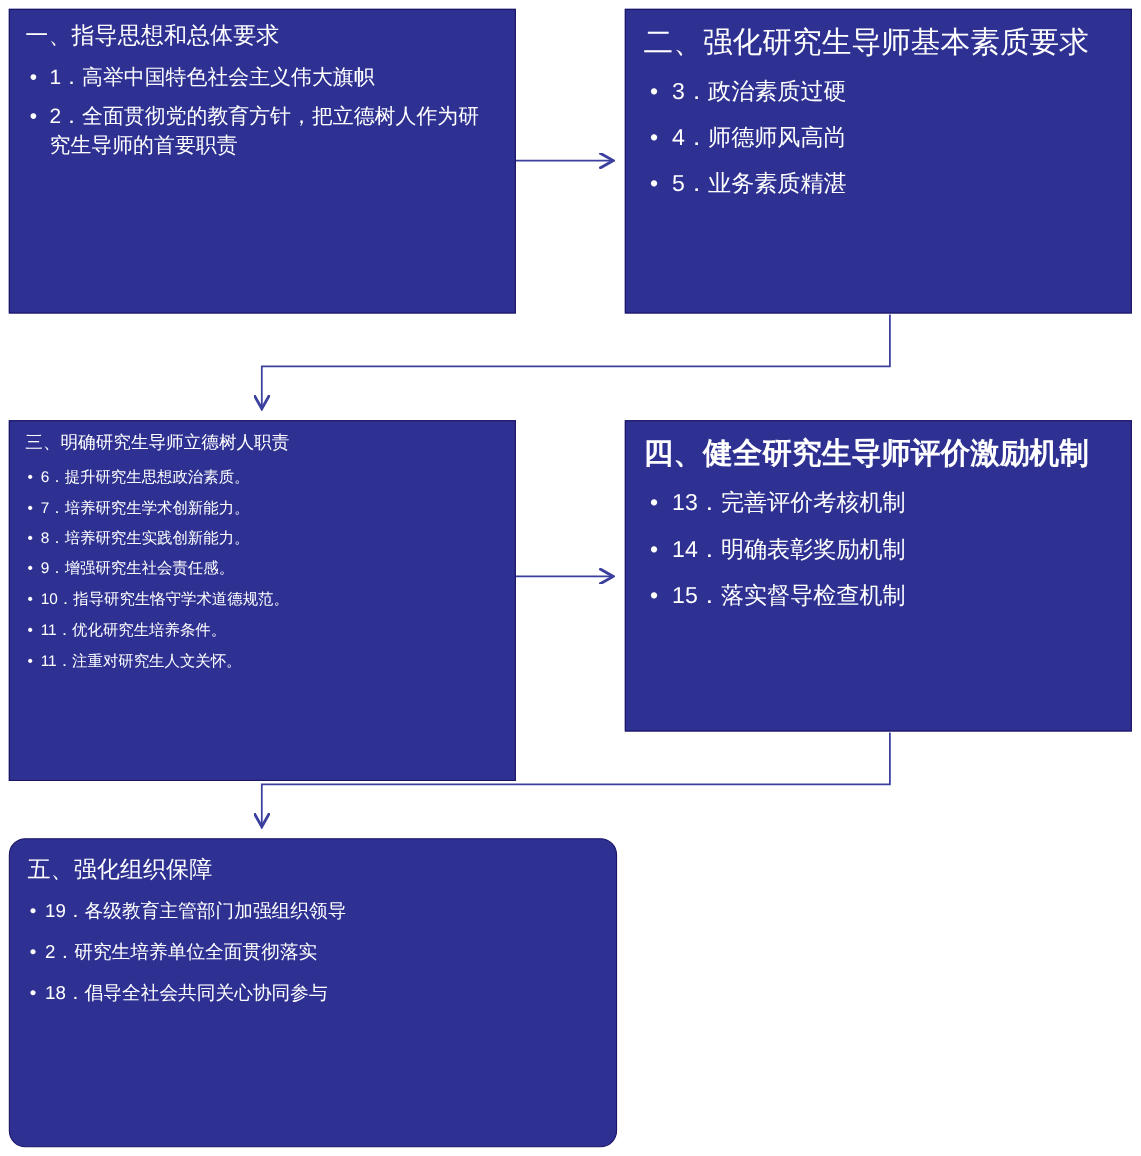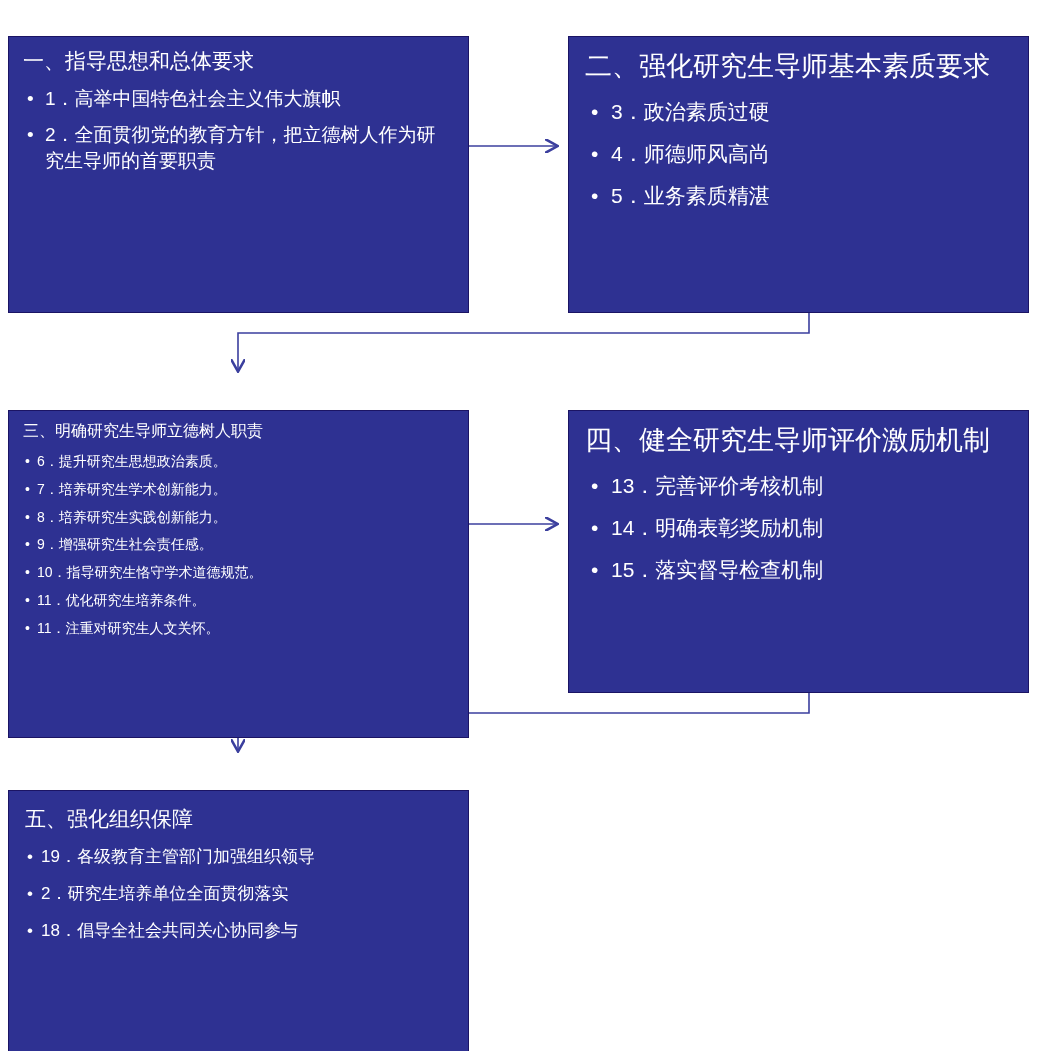--- a/index.html
+++ b/index.html
@@ -21,21 +21,20 @@
     width: 1037px;
     height: 1051px;
   }
   .box {
     position: absolute;
     background: #2e3192;
     border: 1px solid #1b1464;
     box-sizing: border-box;
     color: #ffffff;
     padding: 10px 14px;
-    margin-top: 28px;
   }
   .box-title {
     font-weight: normal;
     line-height: 1.3;
     margin: 0 0 6px 0;
   }
   .box ul {
     list-style: none;
     margin: 0;
     padding: 0;
@@ -82,29 +81,30 @@
   #box3 .box-title { font-size: 16px; margin-bottom: 10px; }
   #box3 li { font-size: 14px; margin-bottom: 9px; padding-left: 14px; }
   #box3 li .bullet { position: absolute; left: 2px; top: 0; }
 
   
   #box4 {
     left: 568px; top: 382px;
     width: 461px; height: 283px;
     padding: 12px 16px;
   }
-  #box4 .box-title { font-size: 27px; margin-bottom: 14px; line-height: 1.28; }
+  #box4 .box-title { font-size: 27px; margin-bottom: 14px; line-height: 1.28; font-weight: bold; }
   #box4 li { font-size: 21px; margin-bottom: 14px; padding-left: 26px; }
   #box4 li .bullet { position: absolute; left: 6px; top: 0; }
 
   
   #box5 {
     left: 8px; top: 762px;
-    width: 461px; height: 281px;
+    width: 553px; height: 281px;
     padding: 14px 16px;
+    border-radius: 15px;
   }
   #box5 .box-title { font-size: 21px; margin-bottom: 14px; }
   #box5 li { font-size: 17px; margin-bottom: 14px; padding-left: 16px; }
   #box5 li .bullet { position: absolute; left: 2px; top: 0; }
 
   svg.connectors {
     position: absolute;
     left: 0; top: 0;
     width: 1037px;
     height: 1051px;

